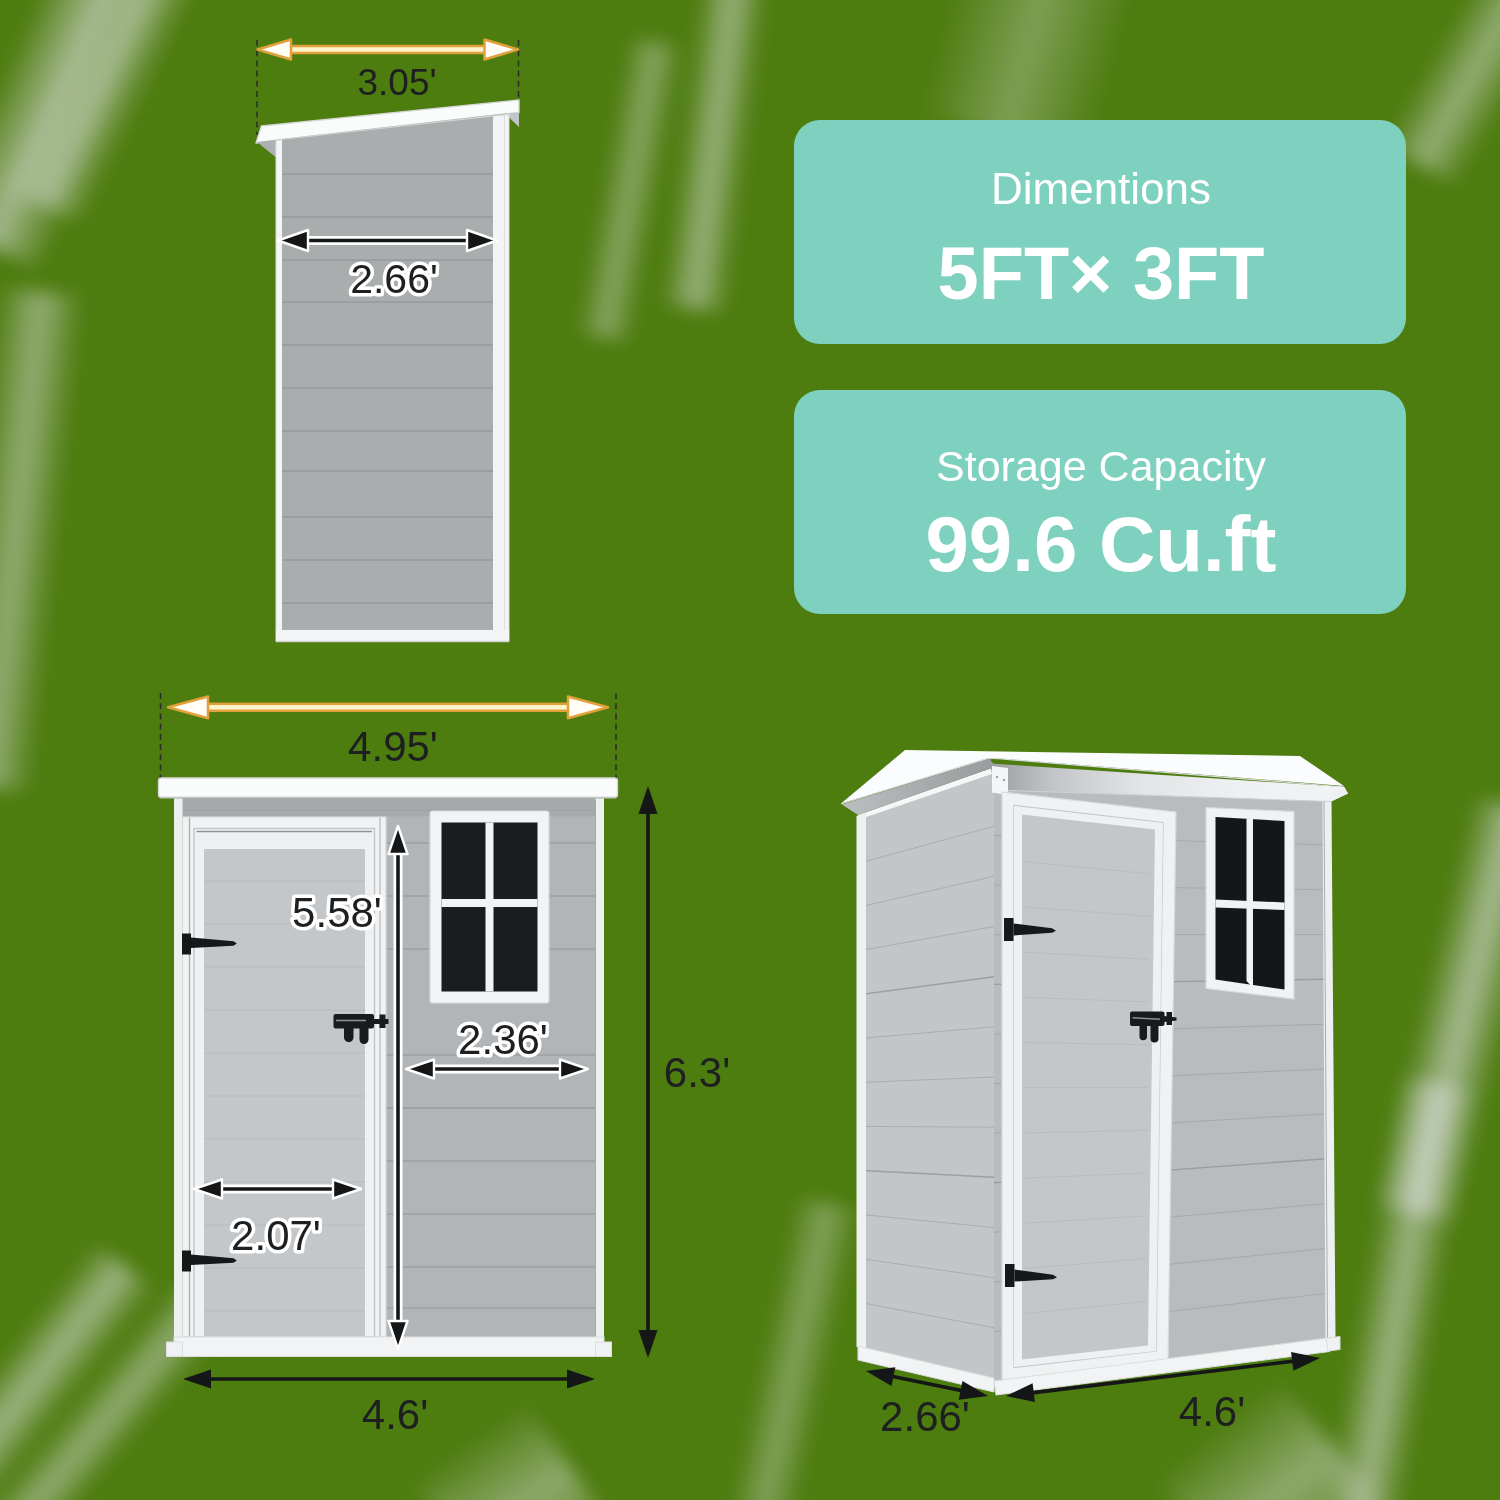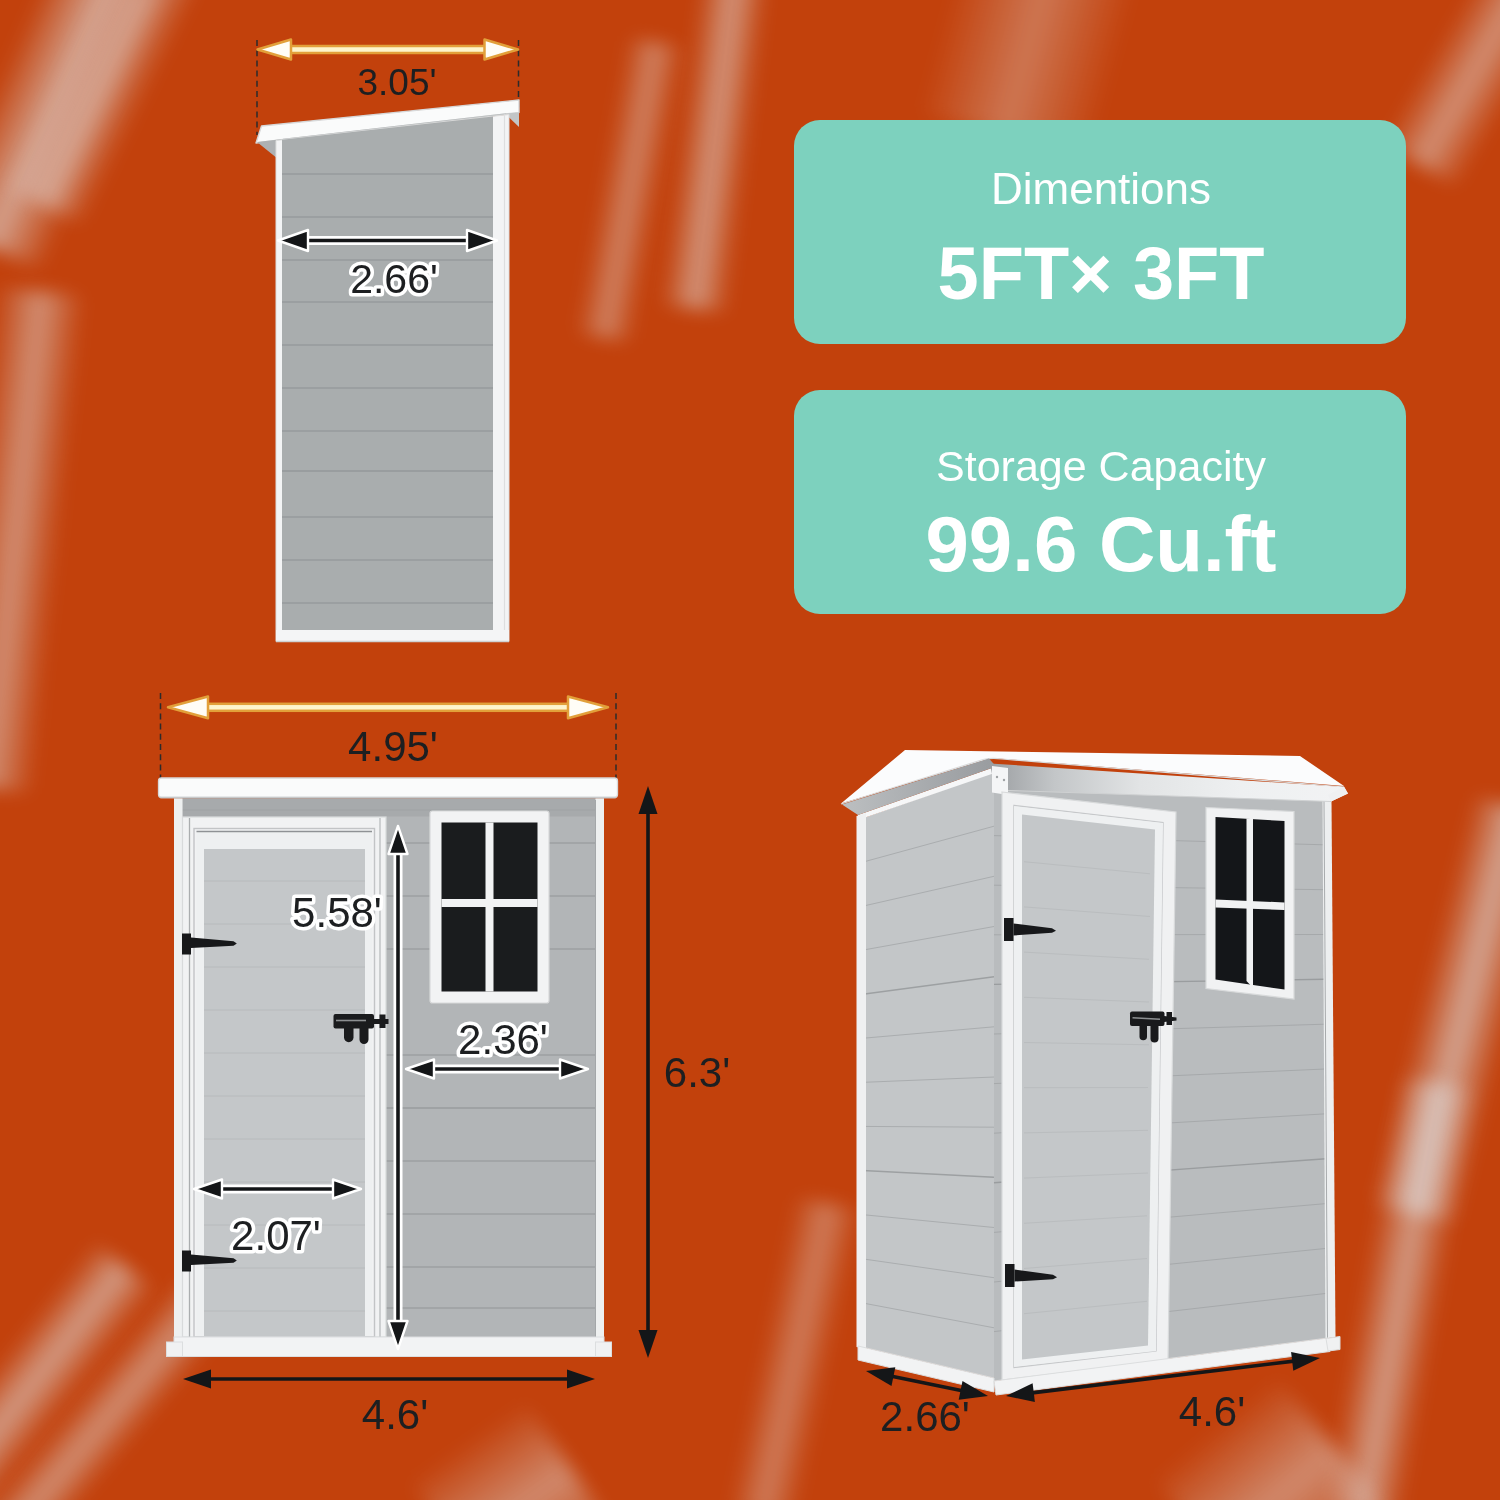--- a/index.html
+++ b/index.html
@@ -1,16 +1,16 @@
 <!DOCTYPE html>
 <html><head>
 <meta charset="utf-8">
 <style>
   html,body{margin:0;padding:0;}
-  .page{position:relative;width:1500px;height:1500px;background:#c2410c;overflow:hidden;font-family:"Liberation Sans",sans-serif;}
+  .page{position:relative;width:1500px;height:1500px;background:#4d7c0f;overflow:hidden;font-family:"Liberation Sans",sans-serif;}
   .vein{position:absolute;filter:blur(9px);opacity:.8;}
   svg{position:absolute;left:0;top:0;}
   text{font-family:"Liberation Sans",sans-serif;}
   .halo{paint-order:stroke;stroke:#ffffff;stroke-width:7px;stroke-linejoin:round;}
   .lbl{fill:#1d1f21;}
 </style>
 </head>
 <body>
 <div class="page">
 

